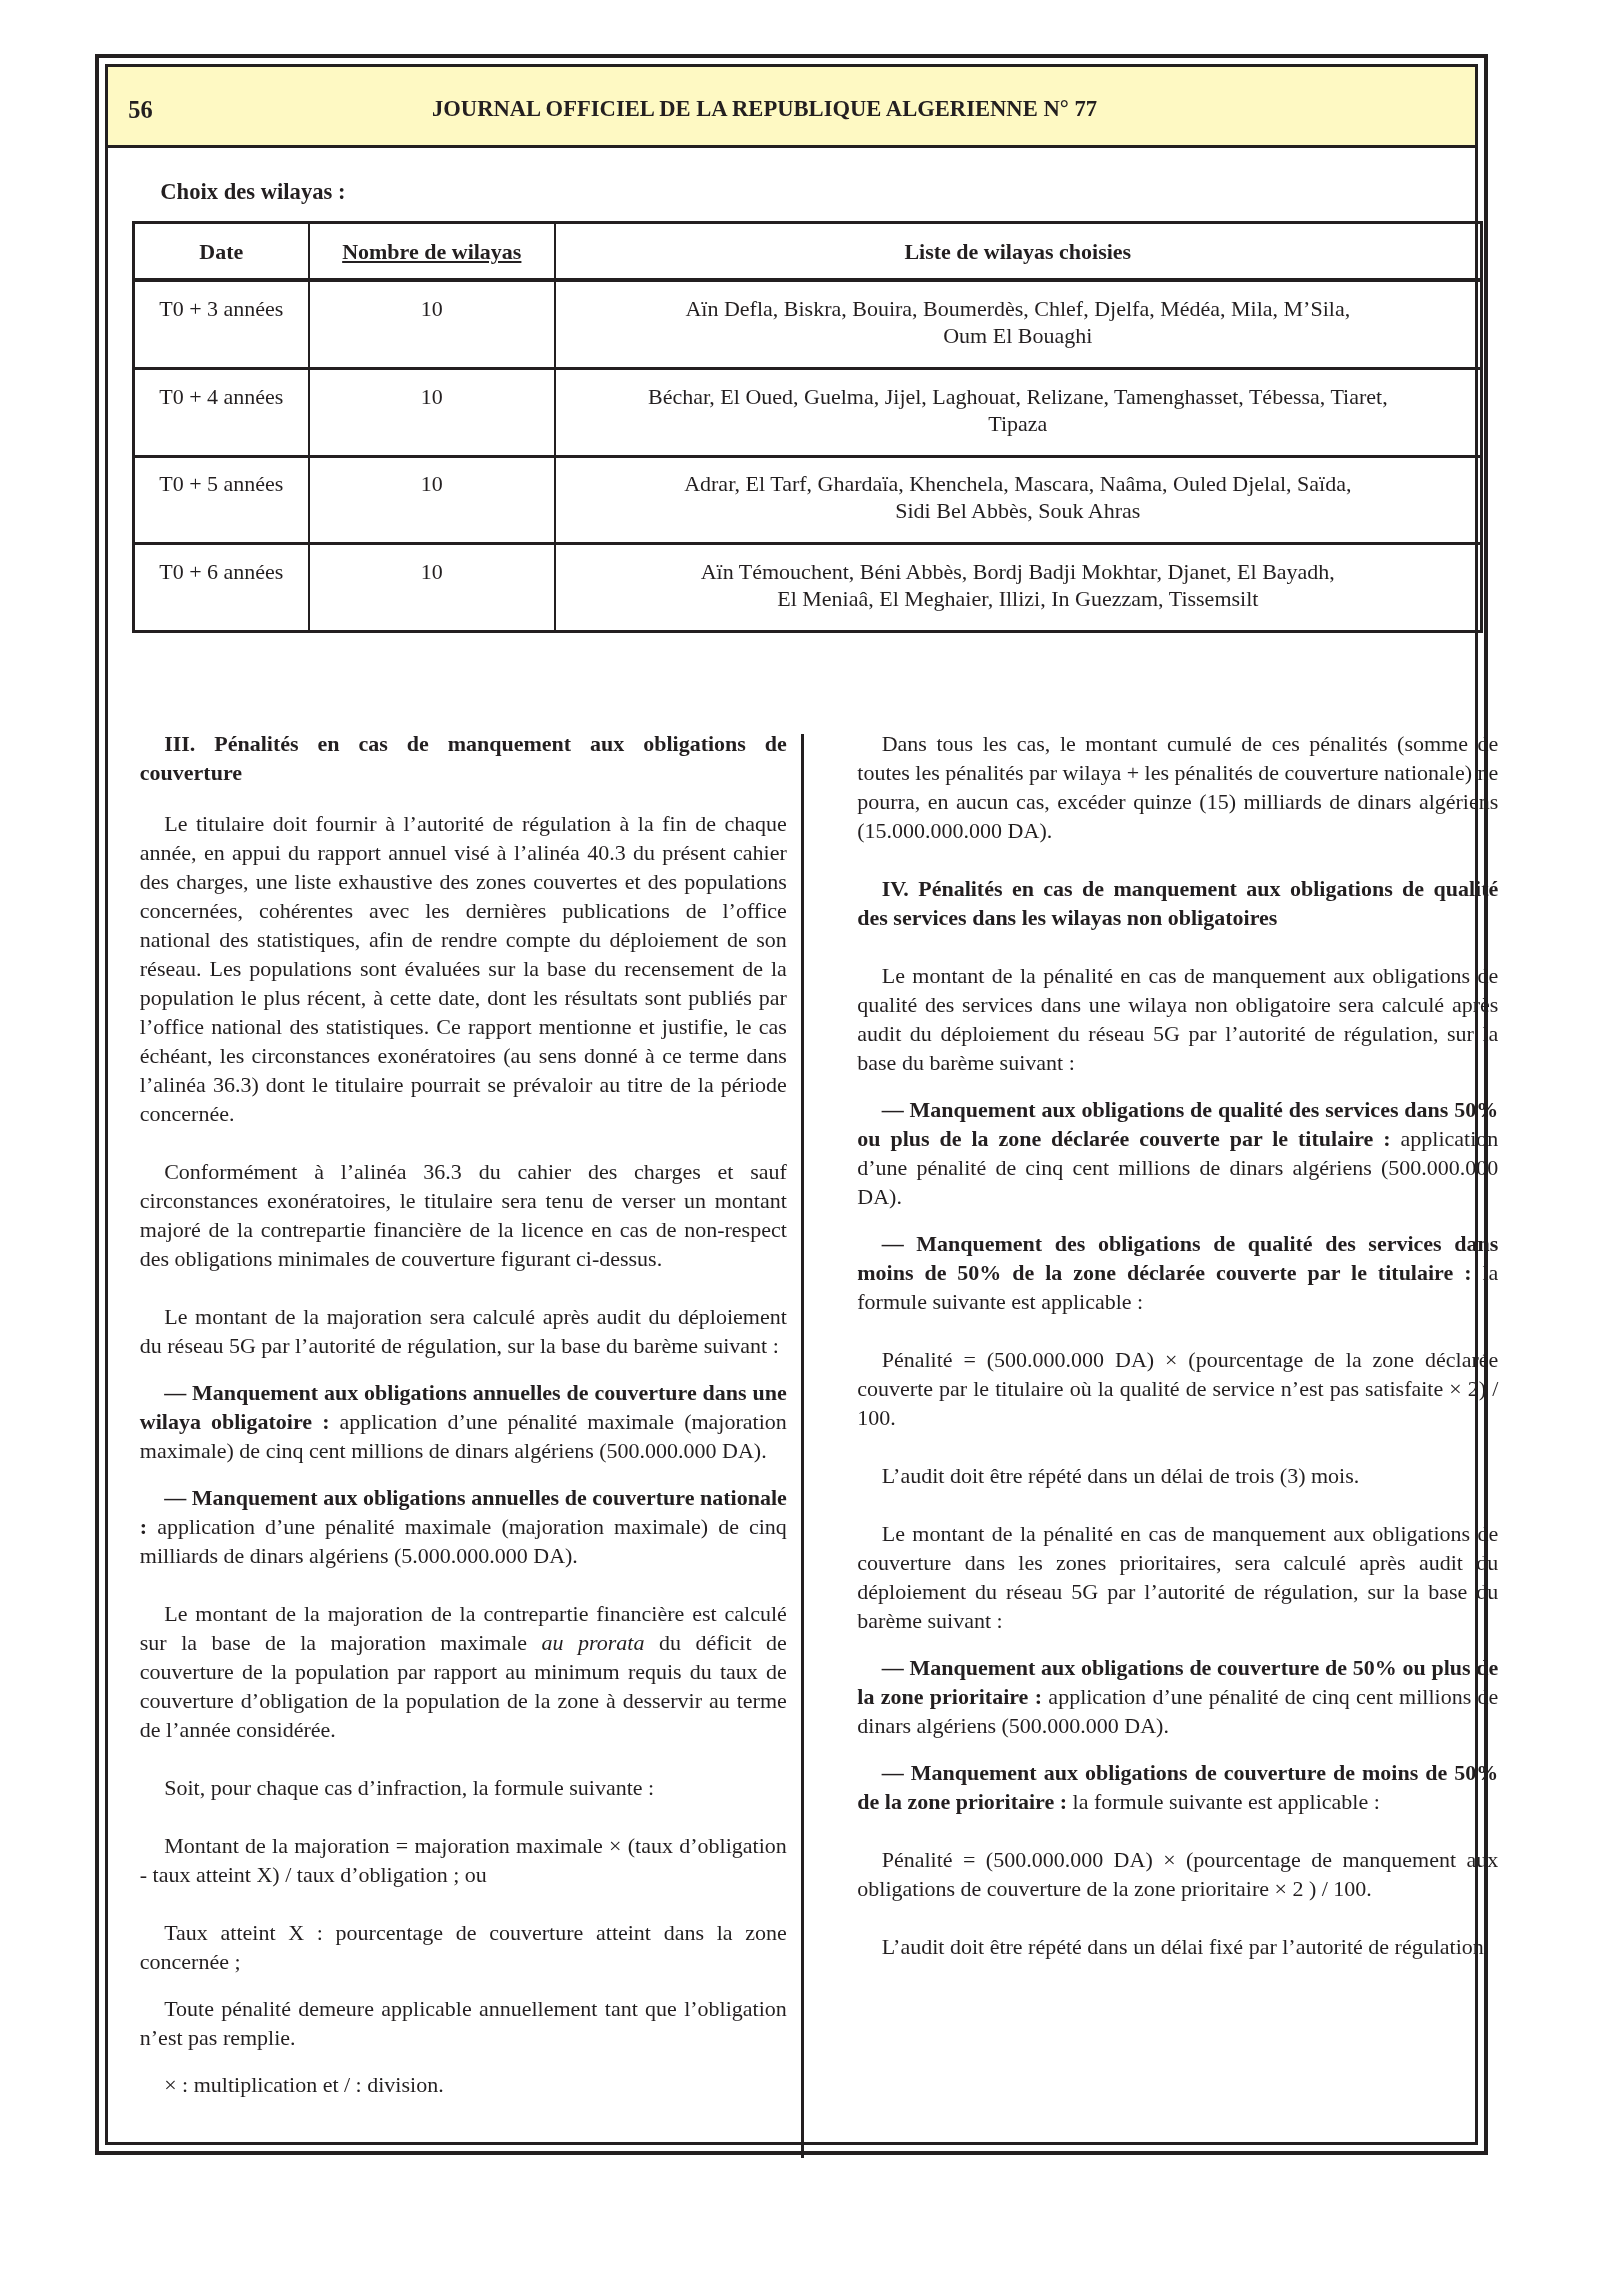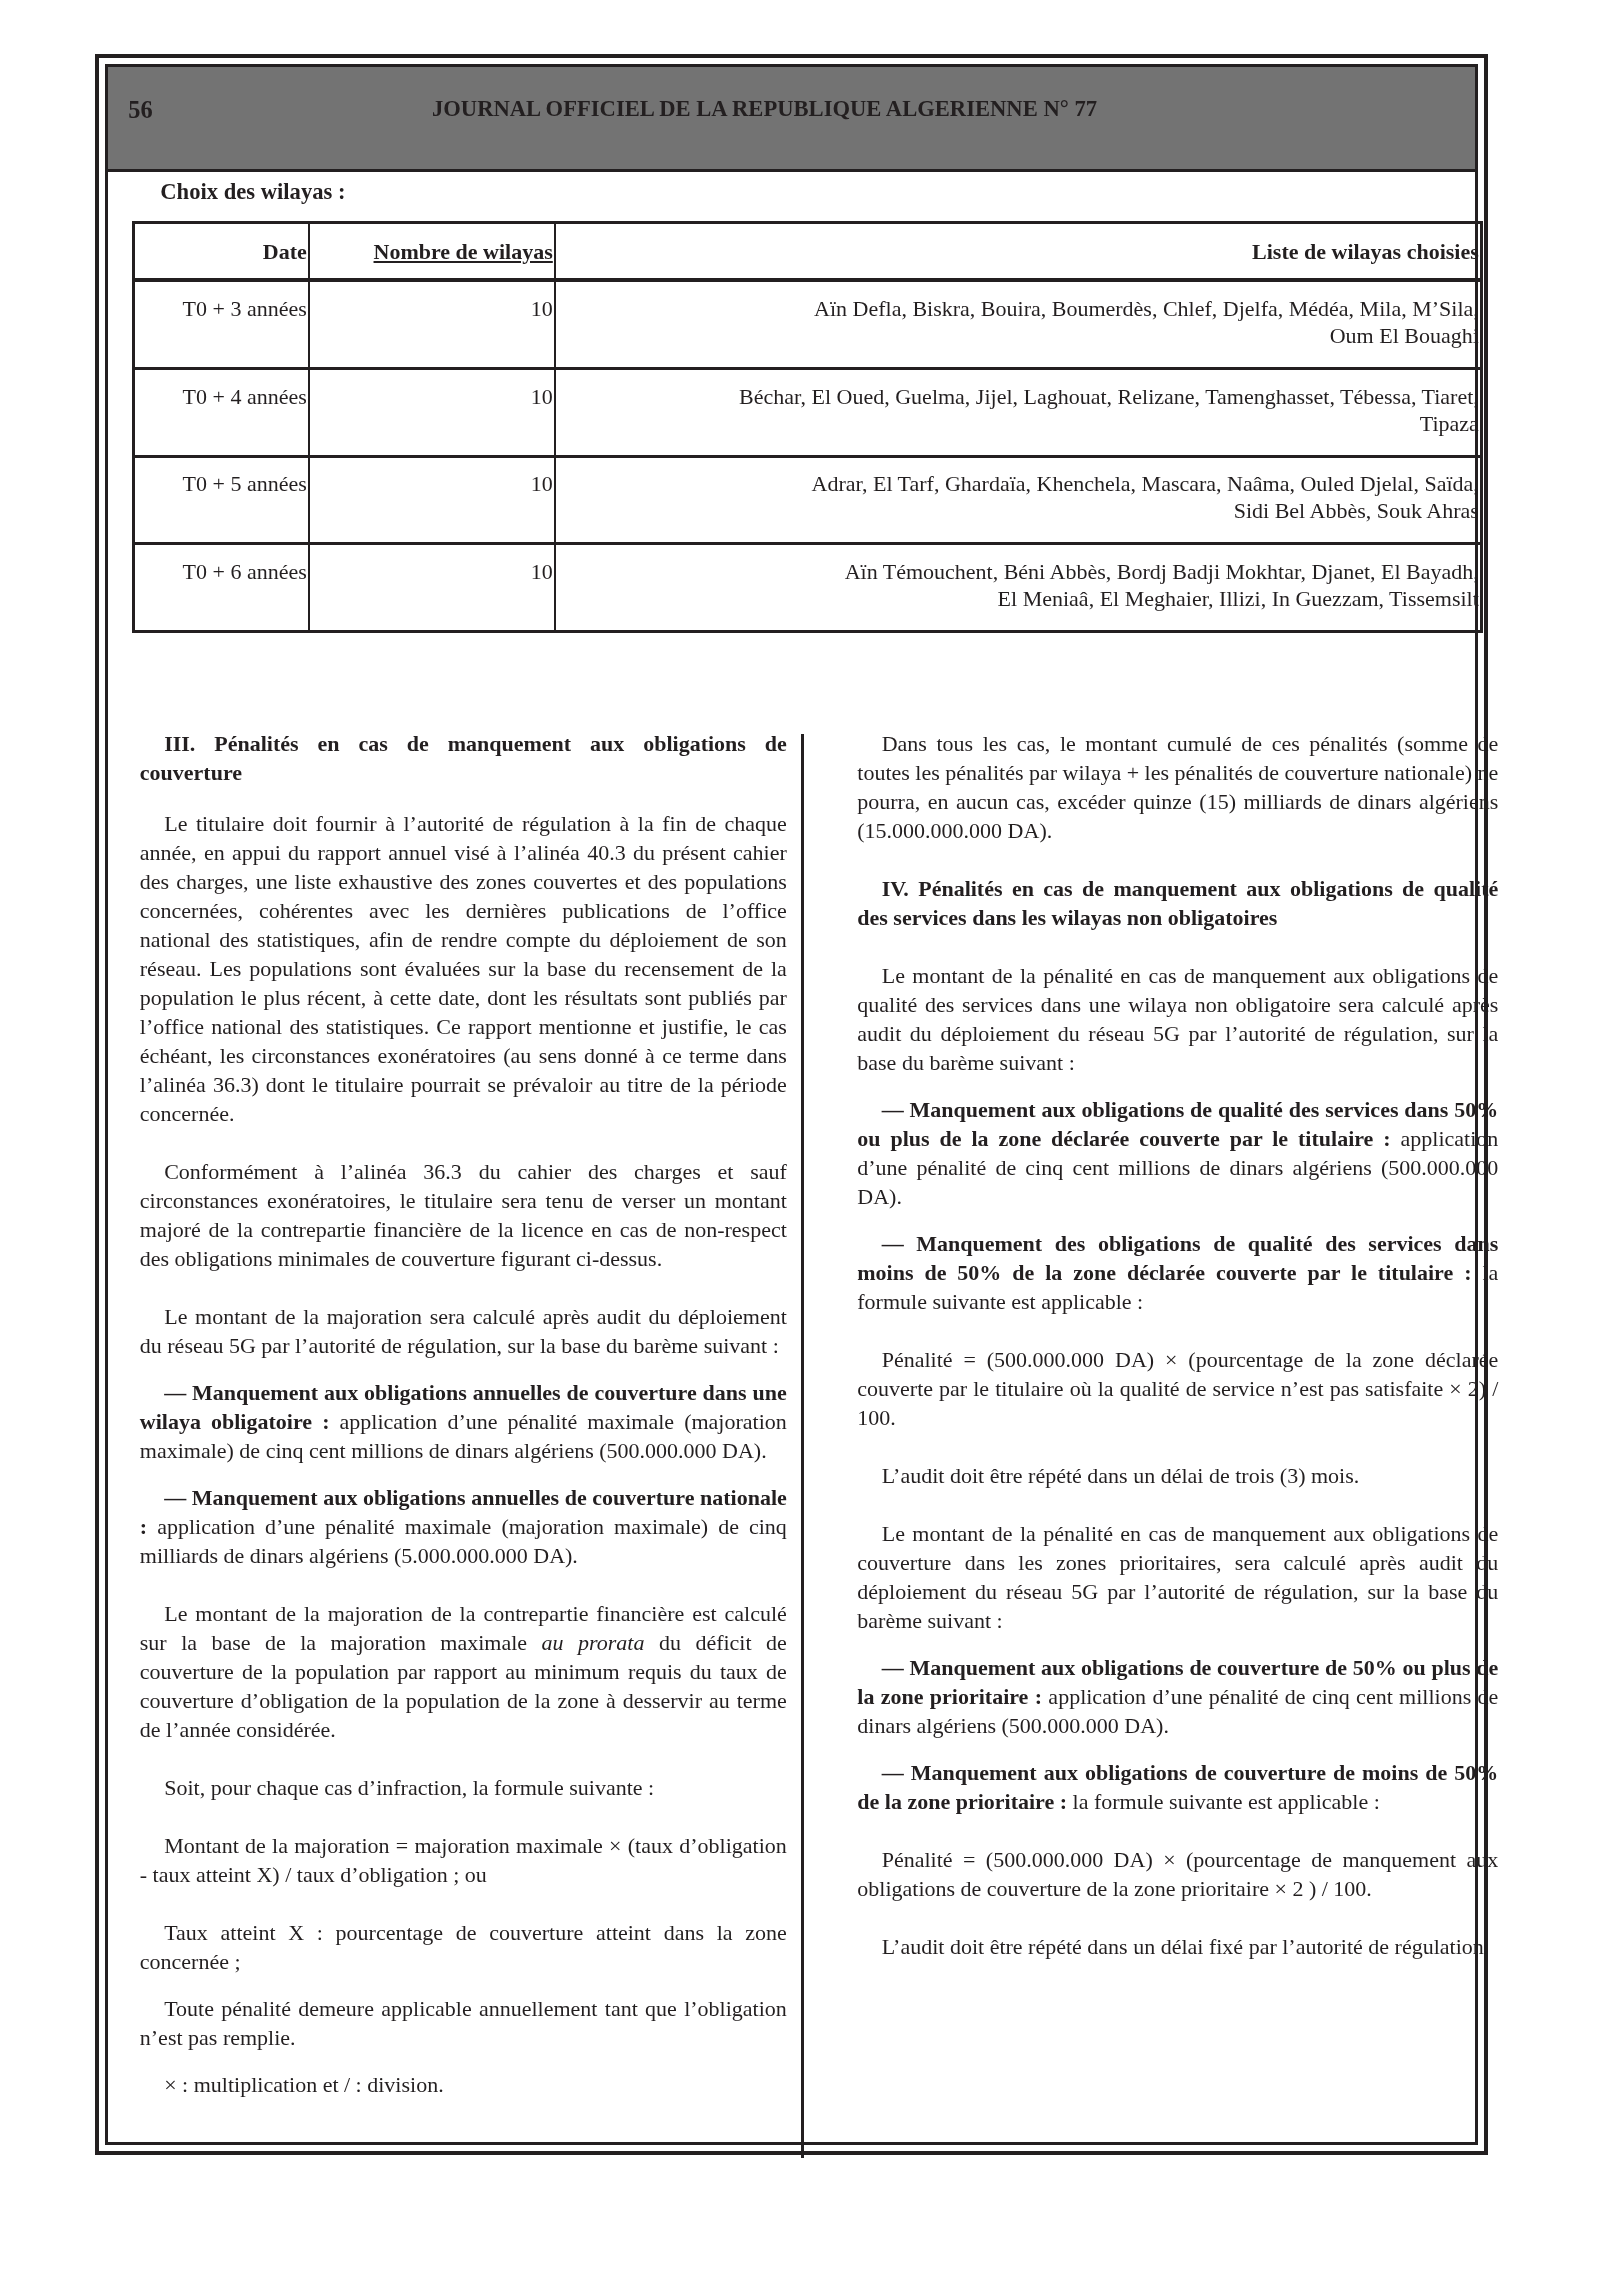--- a/index.html
+++ b/index.html
@@ -6,39 +6,39 @@
   body { width: 1615px; height: 2285px; position: relative; overflow: hidden; }
   .page-frame {
     position: absolute; left: 95px; top: 54px; width: 1393px; height: 2101px;
     border: 4.5px solid #231f20; box-sizing: border-box;
   }
   .inner-frame {
     position: absolute; left: 6.3px; top: 6.3px; right: 6.3px; bottom: 6.3px;
     border: 3.6px solid #231f20; box-sizing: border-box;
   }
   .header-band {
-    position: absolute; left: 0; top: 0; right: 0; height: 105px;
-    background: #737373; border-bottom: 3.6px solid #231f20; box-sizing: border-box;
+    position: absolute; left: 0; top: 0; right: 0; height: 81px;
+    background: #fef9c3; border-bottom: 3.6px solid #231f20; box-sizing: border-box;
     font-family: "Liberation Serif", "DejaVu Serif", serif; font-weight: bold; color: #231f20;
   }
   .page-number { position: absolute; left: 20px; top: 29px; font-size: 24.4px; }
   .journal-title { position: absolute; left: 0; right: 0; top: 29px; text-align: center; font-size: 22.6px; padding-right: 54px; }
   .header-dates { position: absolute; right: 11px; top: 7.2px; text-align: right; font-size: 23.5px; line-height: 36px; }
 
   .content { position: absolute; left: 0; right: 0; top: 81px; bottom: 0;
     font-family: "Liberation Serif", "DejaVu Serif", serif; color: #231f20; }
 
   .section-label { position: absolute; left: 52px; top: 31px; font-size: 22.6px; font-weight: bold; }
 
   table.wilaya-table {
     position: absolute; left: 23.5px; top: 73px; width: 1351px;
     border-collapse: collapse; font-size: 22px; line-height: 27px;
   }
   table.wilaya-table th, table.wilaya-table td {
-    border: 2.3px solid #231f20; text-align: right; vertical-align: top;
+    border: 2.3px solid #231f20; text-align: center; vertical-align: top;
   }
   table.wilaya-table { border: 3.6px solid #231f20; }
   table.wilaya-table th { font-weight: bold; height: 52px; vertical-align: middle; border-bottom: 4.5px solid #231f20; }
   table.wilaya-table tr.data-row td { border-bottom: 3.6px solid #231f20; }
   table.wilaya-table td { padding-top: 12.7px; padding-bottom: 18px; }
   .col-date { width: 171px; }
   .col-count { width: 242px; text-decoration: underline; }
   .list-line { display: block; }
 
   .column { position: absolute; top: 581px; font-size: 22px; line-height: 29px; text-align: justify; }

